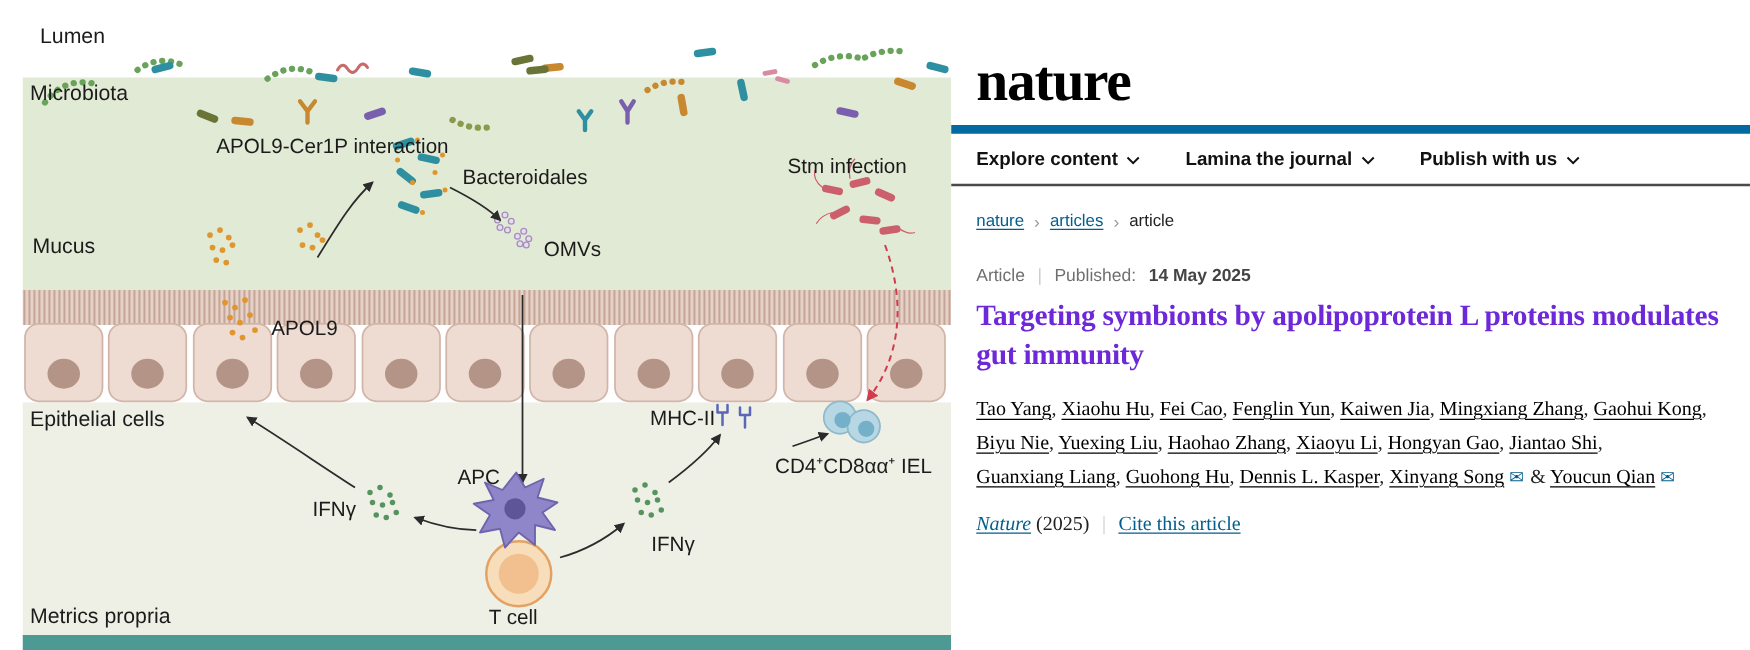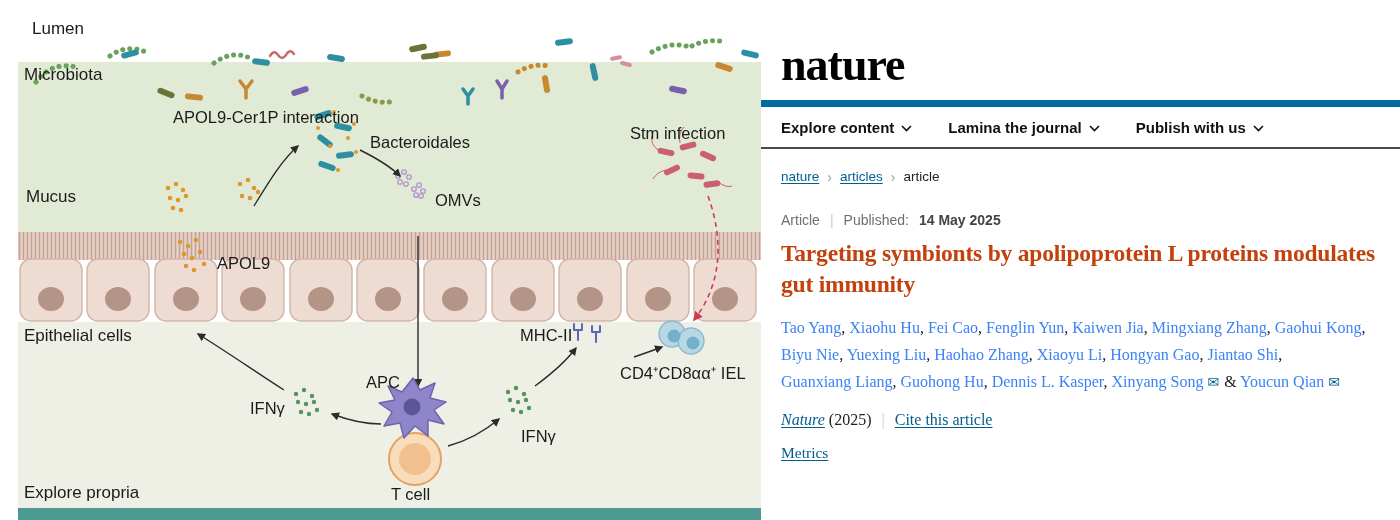--- a/index.html
+++ b/index.html
@@ -24,24 +24,24 @@
   .nav-item .chev{color:#111;margin-top:2px;}
   .content{padding:0 18px 0 20px;}
   .breadcrumb{margin-top:20px;display:flex;align-items:center;gap:8px;font-size:13.5px;color:#555;}
   .bc-link{color:#025e8d;text-decoration:underline;text-underline-offset:2px;text-decoration-thickness:1px;cursor:pointer;}
   .bc-current{color:#222;}
   .bc-sep{color:#9a9a9a;font-size:14px;line-height:1;}
   .meta{margin-top:28px;display:flex;align-items:center;gap:10px;font-size:14px;color:#6f6f6f;}
   .meta .vdiv{color:#ccc;}
   .pub-date{font-weight:700;color:#444;}
   .title{margin-top:10px;max-width:624px;font-family:"Liberation Serif",serif;font-weight:700;
-         font-size:23.5px;line-height:1.3;letter-spacing:-0.2px;color:#c2410c;}
+         font-size:23.5px;line-height:1.3;letter-spacing:-0.2px;color:#6d28d9;}
   .authors{margin-top:14px;max-width:628px;font-family:"Liberation Serif",serif;
            font-size:16px;line-height:1.68;color:#222;}
-  .author-link{color:#3b82f6;text-underline-offset:2.5px;
+  .author-link{color:#000000;text-decoration:underline;text-underline-offset:2.5px;
                text-decoration-thickness:1px;cursor:pointer;white-space:nowrap;}
   .env{color:#025e8d;font-size:14px;margin:0 1px 0 4px;}
   .sep{color:#222;}
   .journal-line{margin-top:16px;display:flex;align-items:flex-start;gap:10px;
                 font-family:"Liberation Serif",serif;font-size:16px;color:#222;}
   .journal-name{font-style:italic;color:#025e8d;text-decoration:underline;text-underline-offset:2px;cursor:pointer;}
   .vdiv{color:#ccc;}
   .cite-link{color:#025e8d;text-decoration:underline;text-underline-offset:2px;cursor:pointer;}
   .metrics-row{margin-top:15px;font-family:"Liberation Serif",serif;font-size:15.5px;}
   .metrics-link{color:#025e8d;text-decoration:underline;text-underline-offset:2px;cursor:pointer;}
@@ -274,21 +274,21 @@
     <div class="dlabel" style="left:417px;top:191px">OMVs</div>
     <div class="dlabel" style="left:612px;top:124px">Stm infection</div>
     <div class="dlabel" style="left:199px;top:254px">APOL9</div>
     <div class="dlabel big" style="left:6px;top:327px">Epithelial cells</div>
     <div class="dlabel" style="left:502px;top:326px">MHC-II</div>
     <div class="dlabel" style="left:602px;top:364px">CD4⁺CD8αα⁺ IEL</div>
     <div class="dlabel" style="left:348px;top:373px">APC</div>
     <div class="dlabel" style="left:232px;top:399px">IFNγ</div>
     <div class="dlabel" style="left:503px;top:427px">IFNγ</div>
     <div class="dlabel" style="left:373px;top:485px">T cell</div>
-    <div class="dlabel big" style="left:6px;top:484px">Explore propria</div>
+    <div class="dlabel big" style="left:6px;top:484px">Metrics propria</div>
   </div>
 
   <div class="site-panel">
     <div class="brand">nature</div>
 
     <nav class="main-nav">
         <button class="nav-item">
           <span>Explore content</span>
           <svg class="chev" width="11" height="7" viewBox="0 0 11 7">
             <path d="M1 1l4.5 4.5L10 1" fill="none" stroke="currentColor" stroke-width="1.6"></path>
@@ -330,18 +330,15 @@
 
       <div class="journal-line">
         <span>
           <a class="journal-name">Nature</a>
           <span class="journal-year">(2025)</span>
         </span>
         <span class="vdiv">|</span>
         <a class="cite-link">Cite this article</a>
       </div>
 
-      <div class="metrics-row">
-        <a class="metrics-link">Metrics</a>
-      </div>
     </div>
   </div>
 </div>
 
 </body></html>

